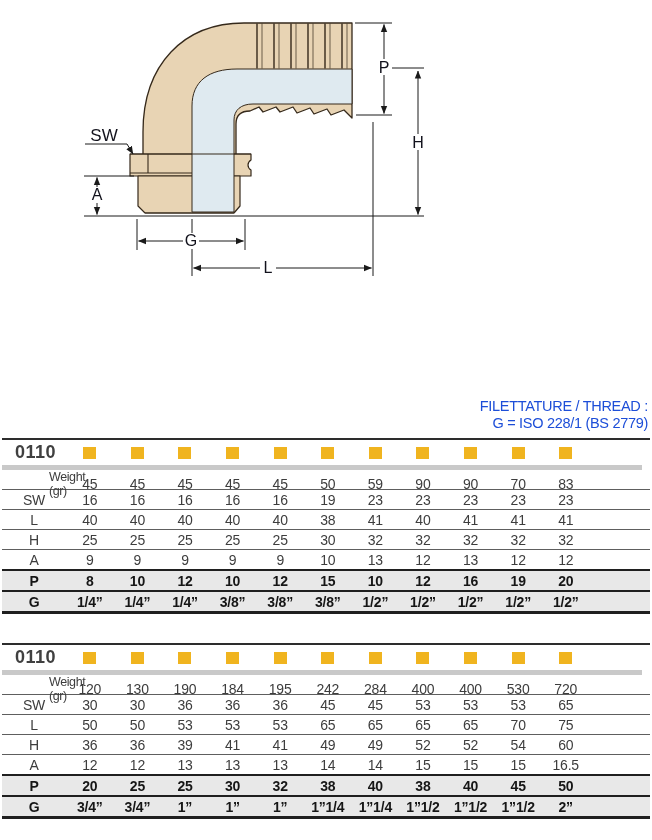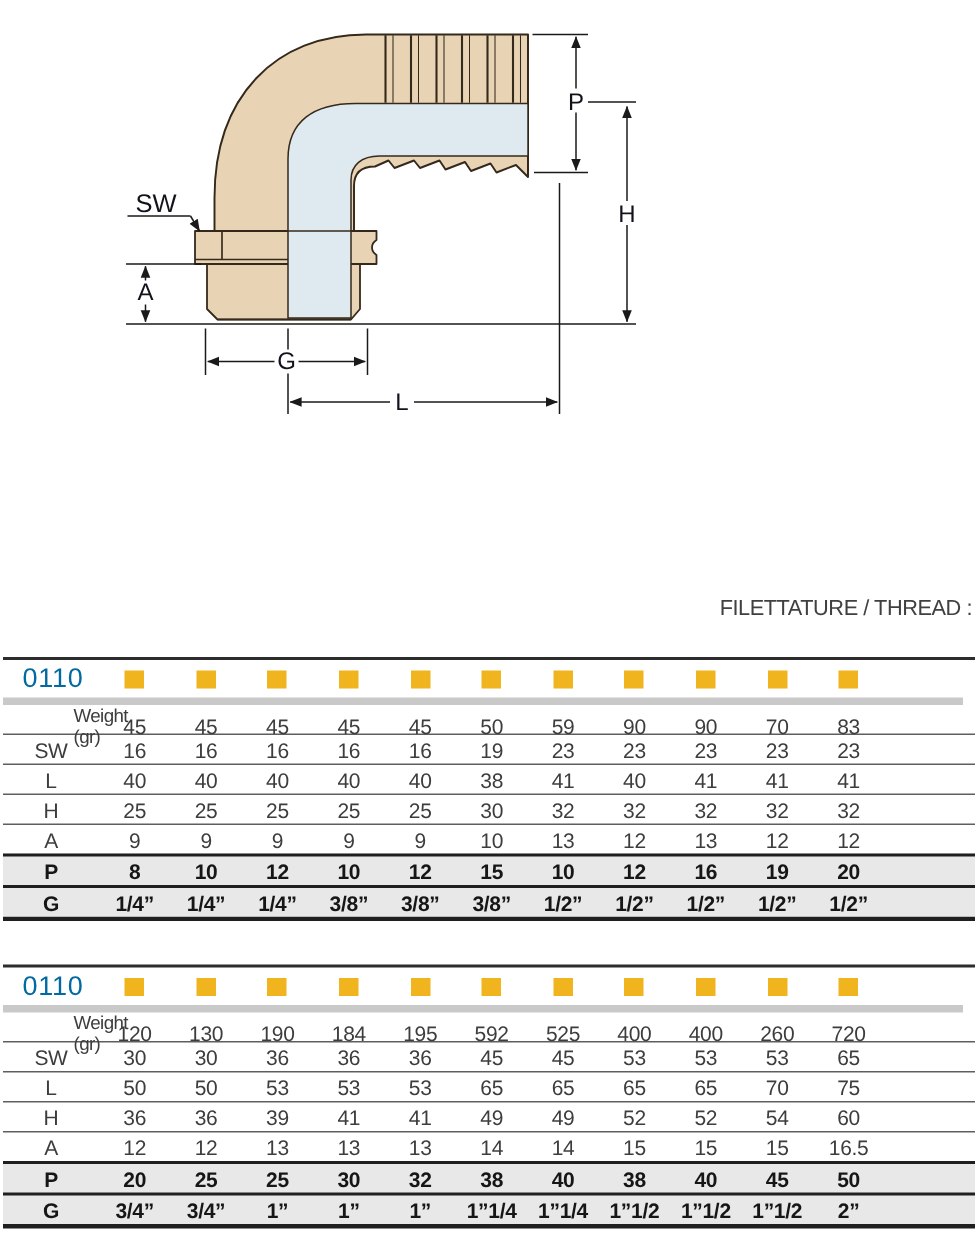--- a/index.html
+++ b/index.html
@@ -1,21 +1,21 @@
 <!DOCTYPE html>
 <html><head>
 <meta charset="utf-8">
 <style>
   html,body{margin:0;padding:0;background:#fff;}
   body{width:652px;height:840px;position:relative;font-family:"Liberation Sans",sans-serif;overflow:hidden;}
   #drawing{position:absolute;left:55px;top:0;}
-  .thread-note{position:absolute;right:4px;top:398px;text-align:right;font-size:14.5px;line-height:17px;color:#404040;letter-spacing:-0.3px;}
+  .thread-note{position:absolute;right:4px;top:398px;text-align:right;font-size:14.5px;line-height:17px;color:#1d4ed8;letter-spacing:-0.3px;}
   .spec-table{position:absolute;left:2px;width:648px;}
   .thead{display:grid;grid-template-columns:64px repeat(11,47.6px) 1fr;align-items:center;height:25px;border-top:2px solid #2d2d2d;}
-  .tcode{font-size:18px;font-weight:normal;color:#0369a1;padding-left:13px;letter-spacing:0.5px;}
+  .tcode{font-size:18px;font-weight:bold;color:#404040;padding-left:13px;letter-spacing:0.5px;}
   .sqcell{display:flex;justify-content:center;align-items:center;}
   .sq{width:13px;height:12px;display:block;}
   .band{height:5px;background:#c9c9c9;margin-right:8px;}
   .trow{display:grid;grid-template-columns:64px repeat(11,47.6px) 1fr;align-items:center;height:19px;font-size:14px;color:#3d3d3d;letter-spacing:-0.2px;}
   .trow > div{text-align:center;}
   .trow.sep{border-top:1px solid #5e5e5e;}
   .trow.hl{background:#e8e8e8;border-top:2px solid #1f1f1f;font-weight:bold;color:#161616;}
   .tbody{border-bottom:3px solid #1f1f1f;}
   .rlabel{font-size:14px;}
   .rlabel.small{font-size:12.5px;letter-spacing:-0.4px;margin-left:47px;}
@@ -107,20 +107,21 @@
     <text x="97" y="200">A</text>
     <text x="191" y="246">G</text>
     <text x="268" y="273">L</text>
     <text x="384" y="73">P</text>
     <text x="418" y="148">H</text>
   </g>
 </svg>
 
 <div class="thread-note">
   <div>FILETTATURE / THREAD :</div>
+  <div>G = ISO 228/1 (BS 2779)</div>
 </div>
 
 <div class="spec-table" style="top:438px">
   <div class="thead">
     <div class="tcode">0110</div>
   <div class="sqcell">
         <span class="sq" style="background: rgb(240, 180, 31);"></span>
       </div>
       <div class="sqcell">
         <span class="sq" style="background: rgb(240, 180, 31);"></span>
@@ -295,25 +296,25 @@
     </div>
   <div class="band"></div>
   <div class="tbody">
       <div class="trow">
         <div class="rlabel small">Weight (gr)</div>
         <div>120</div>
         <div>130</div>
         <div>190</div>
         <div>184</div>
         <div>195</div>
-        <div>592</div>
-        <div>525</div>
+        <div>242</div>
+        <div>284</div>
         <div>400</div>
         <div>400</div>
-        <div>260</div>
+        <div>530</div>
         <div>720</div>
       </div>
       <div class="trow sep">
         <div class="rlabel">SW</div>
         <div>30</div>
         <div>30</div>
         <div>36</div>
         <div>36</div>
         <div>36</div>
         <div>45</div>

